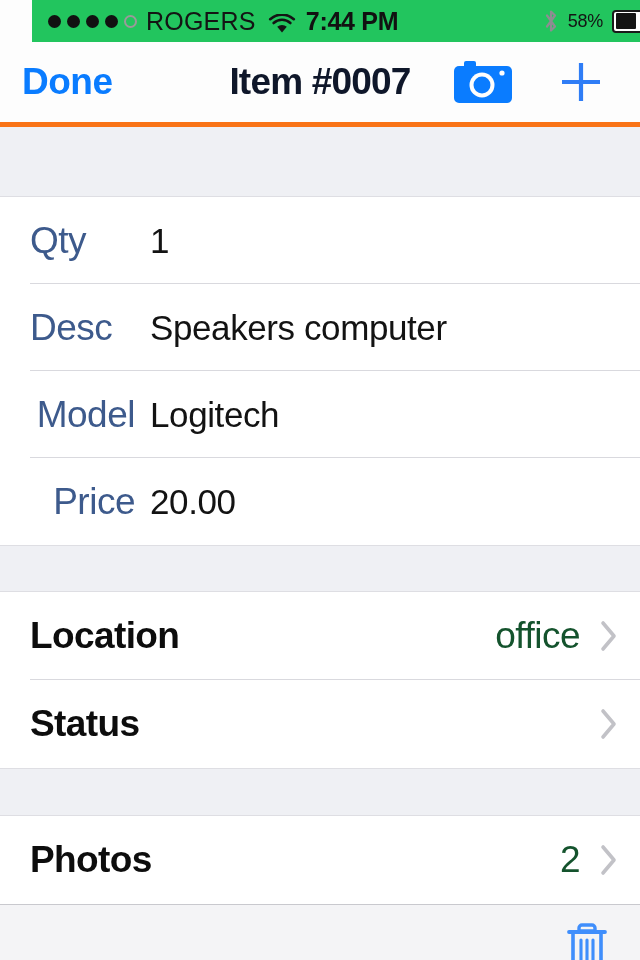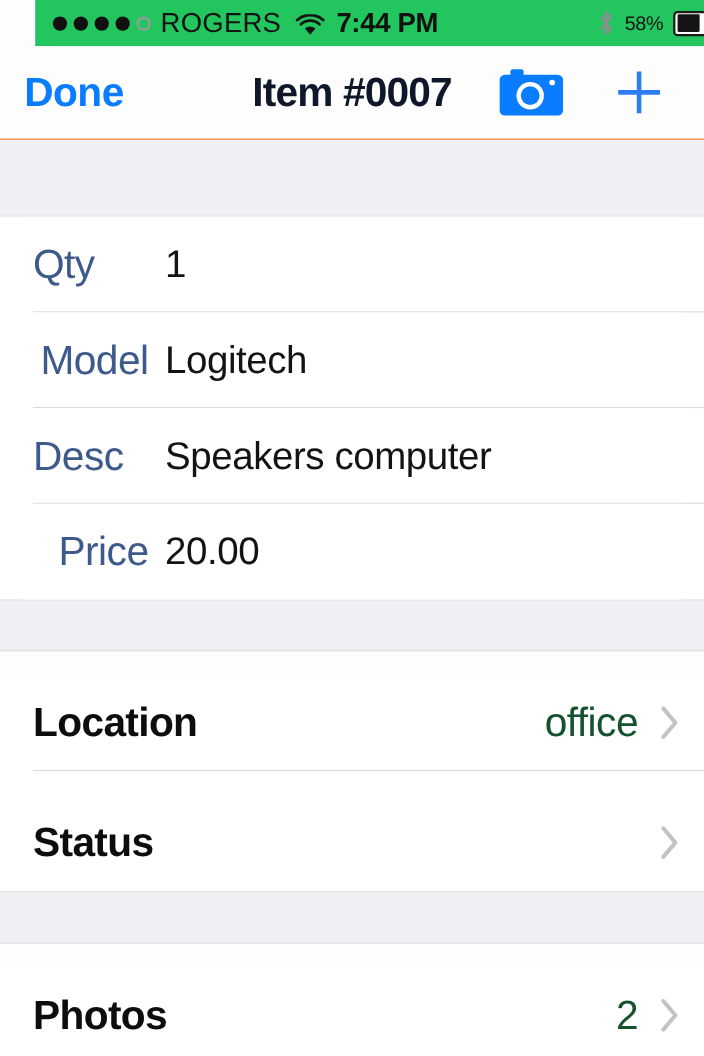--- a/index.html
+++ b/index.html
@@ -51,21 +51,21 @@
   .batt-cap {
     position:absolute; right:0; top:7.5px; width:4px; height:9px;
     background:#1a1a1a; border-radius:0 2px 2px 0;
   }
 
   
   .navbar {
     position:relative; height:85px; width:100%;
     background:#fdfdfd;
     display:flex; align-items:center;
-    border-bottom:1px solid #f97316;
+    border-bottom:5px solid #f97316;
   }
   .nav-done {
     padding-left:22px;
     font-size:37px; font-weight:bold; color:#0a7cff;
     letter-spacing:-0.5px; cursor:pointer;
   }
   .nav-title {
     position:absolute; left:0; right:0;
     text-align:center;
     font-size:37px; font-weight:bold; color:#0f172a;
@@ -103,21 +103,21 @@
     letter-spacing:-0.5px;
   }
   .field-label.r { text-align:right; }
   .field-value {
     margin-left:15px;
     font-size:35px; color:#131313; font-weight:400;
     letter-spacing:-0.4px;
   }
 
   
-  .disc-row { height:88px; padding-left:30px; padding-right:22px;margin-top:21px; }
+  .disc-row { height:88px; padding-left:30px; padding-right:22px; }
   .disc-label {
     font-size:37px; font-weight:bold; color:#0d0d0d;
     letter-spacing:-0.6px;
   }
   .disc-right {
     margin-left:auto; display:flex; align-items:center; gap:20px;
   }
   .disc-value {
     font-size:37px; color:#14532d; font-weight:400;
     letter-spacing:-0.5px;
@@ -199,28 +199,28 @@
 
   <div class="section">
 
     <div class="row field-row">
       <span class="field-label">Qty</span>
       <span class="field-value">1</span>
       <span class="sep"></span>
     </div>
 
     <div class="row field-row">
+      <span class="field-label">Desc</span>
+      <span class="field-value">Speakers computer</span>
+      <span class="sep"></span>
+    </div>
+
+    <div class="row field-row">
       <span class="field-label r">Model</span>
       <span class="field-value">Logitech</span>
-      <span class="sep"></span>
-    </div>
-
-    <div class="row field-row">
-      <span class="field-label">Desc</span>
-      <span class="field-value">Speakers computer</span>
       <span class="sep"></span>
     </div>
 
     <div class="row field-row">
       <span class="field-label r">Price</span>
       <span class="field-value">20.00</span>
     </div>
 
   </div>
 

